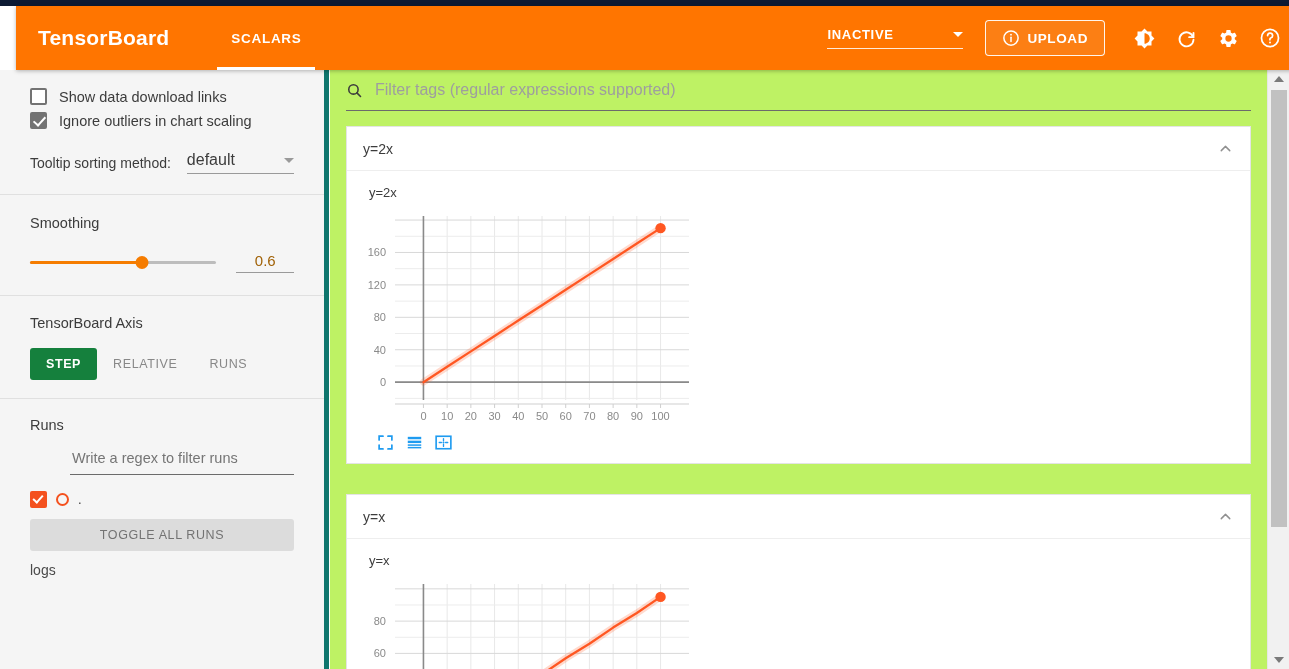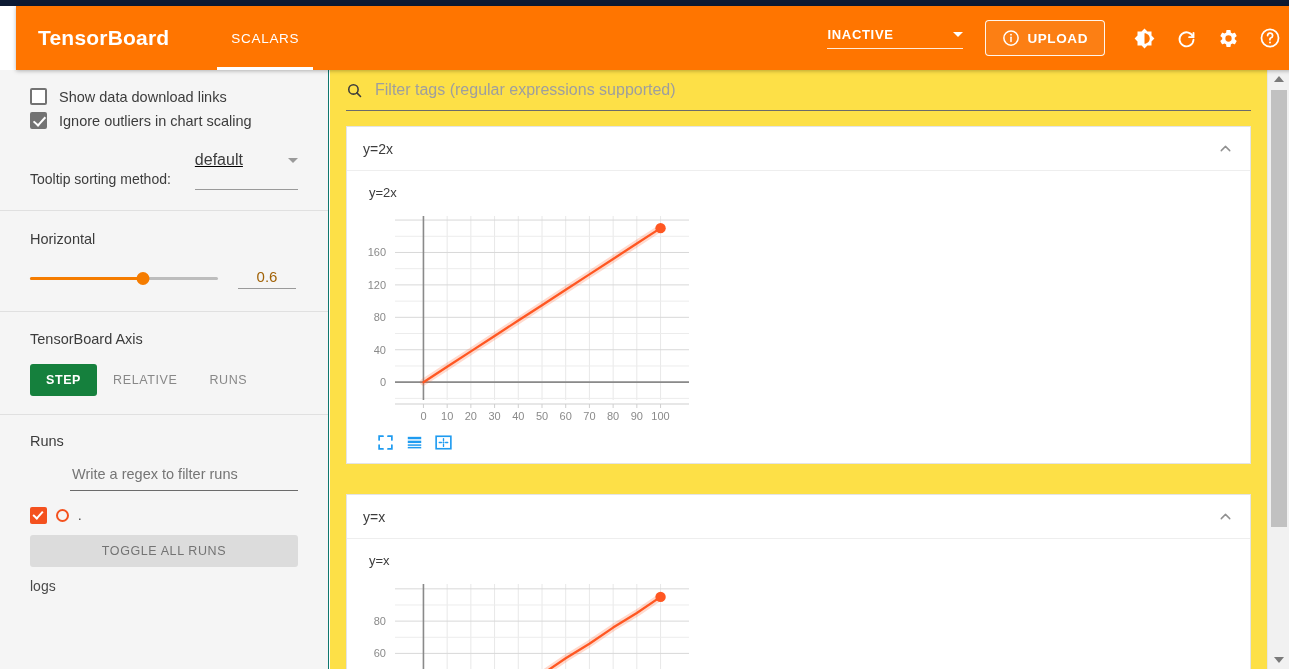--- a/index.html
+++ b/index.html
@@ -29,21 +29,21 @@
     text-align: center;
   }
   .brand {
     color: #fff; font-size: 21px; font-weight: bold; letter-spacing: .2px;
     margin-left: 22px; margin-right: 44px; white-space: nowrap;
   }
   .tabs { display: flex; align-items: stretch; height: 64px; }
   .tab {
     display: flex; align-items: center; padding: 0 18px;
     color: rgba(255,255,255,0.72);
-    font-size: 13.5px; font-weight: normal; letter-spacing: .7px;
+    font-size: 13.5px; font-weight: bold; letter-spacing: .7px;
     cursor: pointer; position: relative; white-space: nowrap;
   }
   .tab.active { color: #fff; }
   .tab.active::after {
     content: ""; position: absolute; left: 4px; right: 4px; bottom: 0;
     height: 3px; background: #fff;
   }
   .header-right {
     margin-left: auto; display: flex; align-items: center;
     padding-right: 16px; gap: 4px;
@@ -73,21 +73,21 @@
   }
   .hicon {
     width: 38px; height: 38px; border-radius: 50%;
     display: flex; align-items: center; justify-content: center;
     cursor: pointer; color: #fff;
   }
 
   
   .sidebar {
     position: absolute; top: 70px; left: 0; width: 329px; height: 599px;
-    background: #f5f5f5; border-right: 1px solid #0f766e;
+    background: #f5f5f5; border-right: 5px solid #0f766e;
     overflow: hidden;
   }
   .sb-block { padding: 0 30px; }
   .sb-divider { height: 1px; background: #e0e0e0; margin: 0; }
 
   .cbrow { display: flex; align-items: center; cursor: pointer; }
   .cbrow + .cbrow { margin-top: 7px; }
   .cbox {
     width: 17px; height: 17px; flex: 0 0 17px;
     border: 2px solid #737373; border-radius: 2px;
@@ -100,23 +100,23 @@
     width: 5px; height: 10px; border: solid #fff;
     border-width: 0 2px 2px 0; transform: rotate(42deg);
   }
   .cbrow .lbl { font-size: 14.5px; color: #3c3c3c; }
 
   .tooltip-row {
     display: flex; align-items: flex-end; margin-top: 22px;
   }
   .tooltip-row .lbl { font-size: 14px; color: #3c3c3c; padding-bottom: 3px; }
   .tt-select {
-    margin-left: 24px; flex: 1; position: relative;
-    border-bottom: 1px solid #9a9a9a; padding-bottom: 20px;
-    display: flex; align-items: center; cursor: pointer; text-decoration: underline;
+    margin-left: 16px; flex: 1; position: relative;
+    border-bottom: 1px solid #9a9a9a; padding-bottom: 4px;
+    display: flex; align-items: center; cursor: pointer;
   }
   .tt-select .val { font-size: 16px; color: #3c3c3c; }
   .tt-select .caret {
     margin-left: auto;
     width: 0; height: 0;
     border-left: 5px solid transparent; border-right: 5px solid transparent;
     border-top: 5px solid #9a9a9a;
   }
 
   .sec-title { font-size: 14.5px; color: #3c3c3c; }
@@ -184,21 +184,21 @@
     margin-top: 11px; width: 100%; height: 32px;
     background: #dcdcdc; border: none; border-radius: 3px;
     color: #737373; font-size: 12.5px; letter-spacing: .6px;
     font-family: "Liberation Sans", sans-serif; cursor: pointer;
   }
   .logs-label { margin-top: 11px; font-size: 14px; color: #4a4a4a; }
 
   
   .main {
     position: absolute; top: 70px; left: 330px; right: 22px; height: 599px;
-    background: #fde047; overflow: hidden;
+    background: #bef264; overflow: hidden;
   }
   .filter-bar {
     height: 41px; margin: 0 16px; display: flex; align-items: center;
     border-bottom: 1px solid #6b6b6b;
   }
   .filter-bar .sicon { margin-right: 10px; color: #444; display: flex; }
   .filter-bar input {
     border: none; outline: none; background: transparent; flex: 1;
     font-size: 16px; color: #3c3c3c;
     font-family: "Liberation Sans", sans-serif;
@@ -327,21 +327,21 @@
         <span class="tt-select">
           <span class="val">default</span>
           <span class="caret"></span>
         </span>
       </div>
     </div>
 
     <div class="sb-divider"></div>
 
     <div class="sb-block" style="padding-top:20px; padding-bottom:22px;">
-      <div class="sec-title">Horizontal</div>
+      <div class="sec-title">Smoothing</div>
       <div class="smooth-row">
         <span class="slider">
           <span class="track"></span>
           <span class="fill" id="smoothFill" style="width: 60%;"></span>
           <span class="knob" id="smoothKnob" style="left: 60%;"></span>
         </span>
         <span class="smooth-val">0.6</span>
       </div>
     </div>
 

